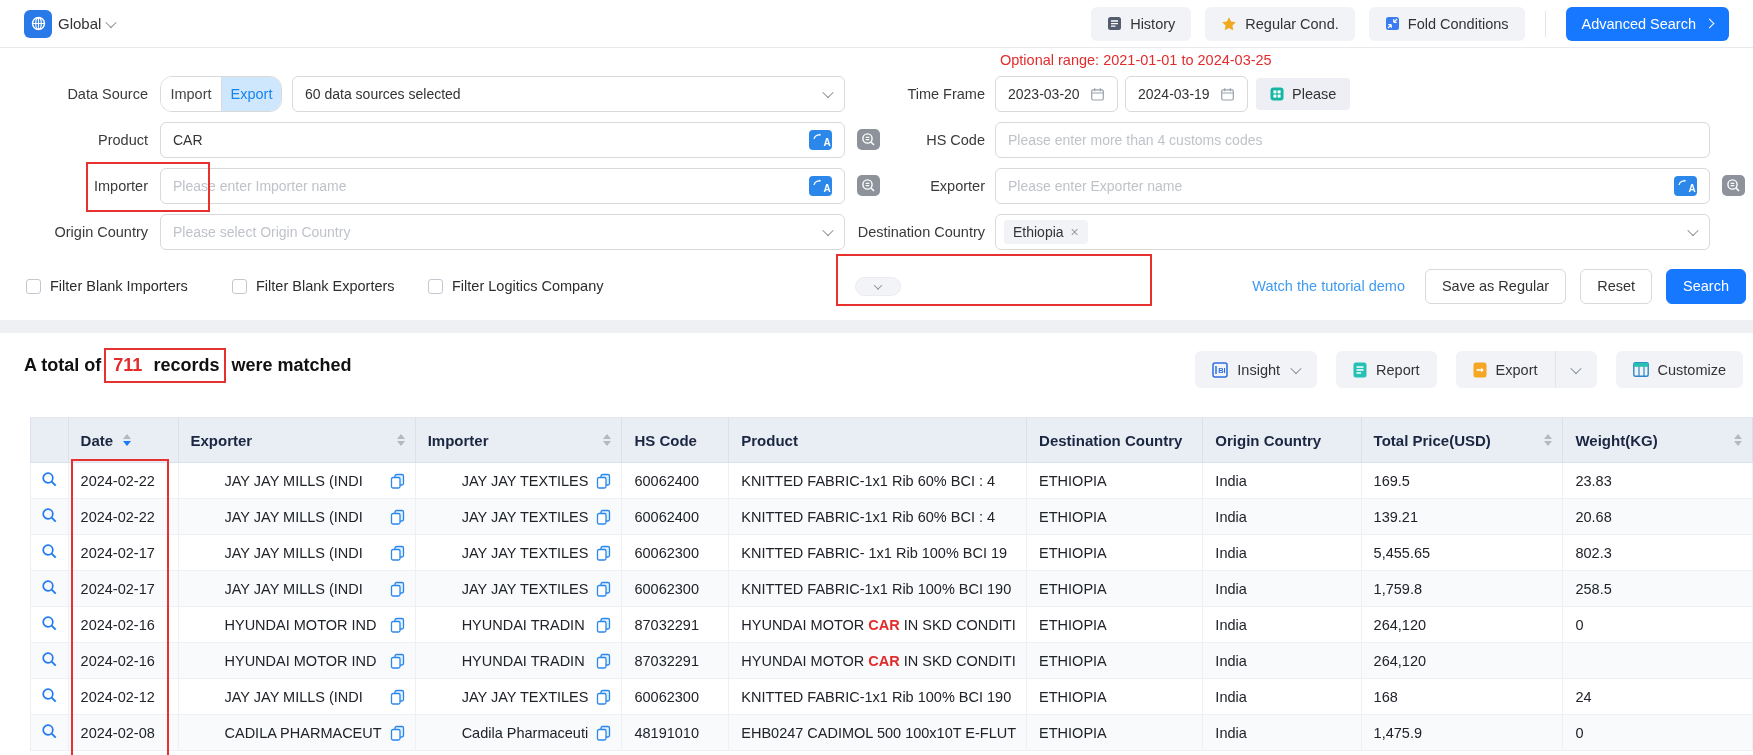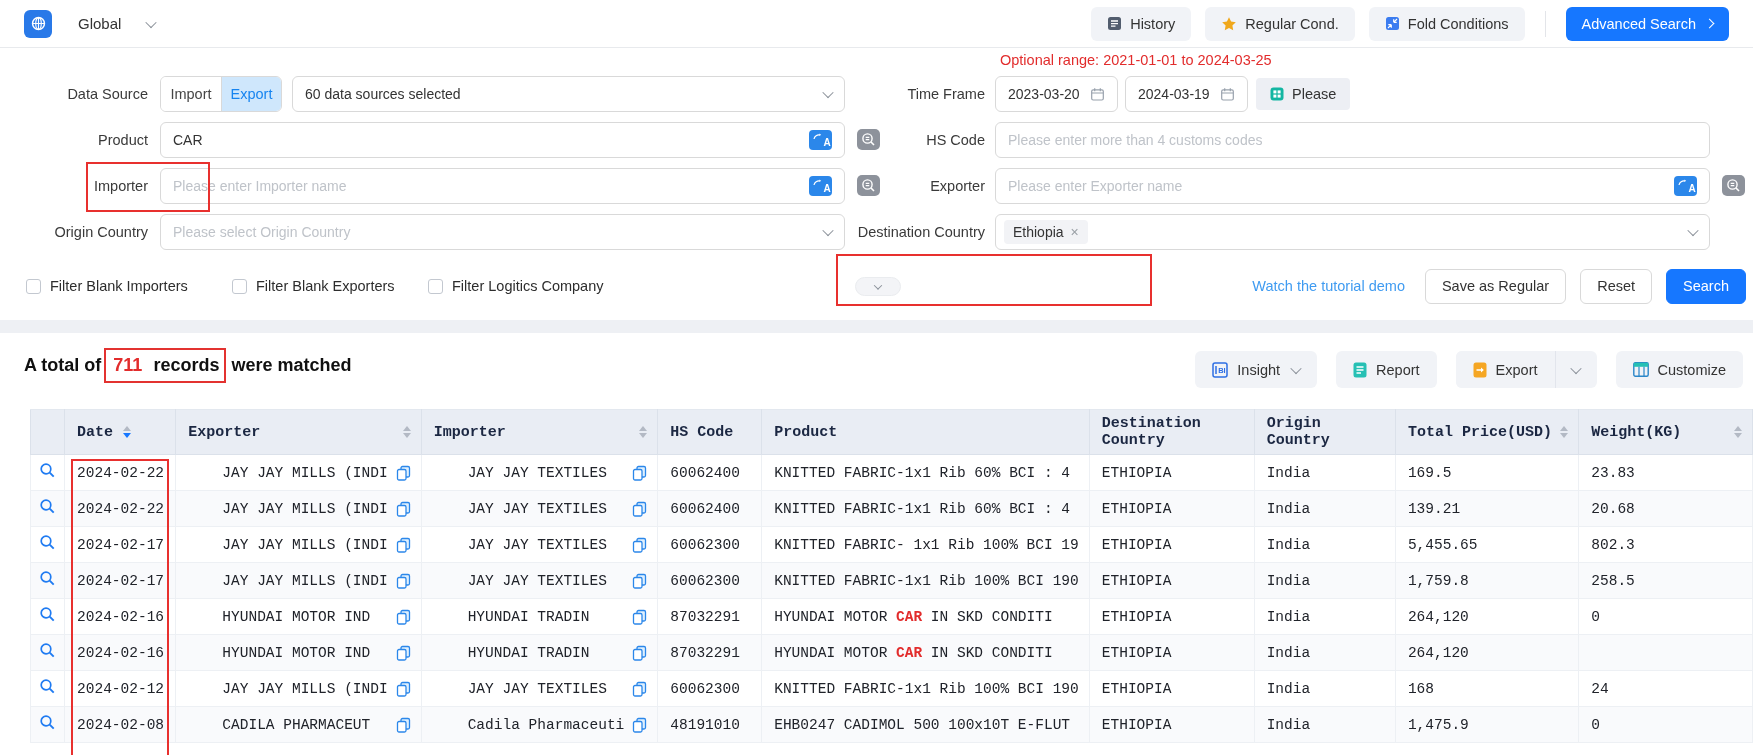--- a/index.html
+++ b/index.html
@@ -7,21 +7,21 @@
     --border:#d9d9d9; --ph:#bfc3c9; --txt:#333;
     --thbg:#e9edf4; --thtxt:#1b2742; --grid:#e7ebf1; --btngray:#f1f3f7;
   }
   *{box-sizing:border-box; margin:0; padding:0;}
   html,body{width:1753px;height:755px;}
   body{position:relative;overflow:hidden;background:#fff;
        font-family:"Liberation Sans","DejaVu Sans",sans-serif;color:var(--txt);}
   
   .topbar{position:absolute;top:0;left:0;width:1753px;height:48px;background:#fff;
           border-bottom:1px solid #e8eaed;display:flex;align-items:center;padding:0 24px;}
-  .brand{display:flex;align-items:center;gap:26px;}
+  .brand{display:flex;align-items:center;gap:6px;}
   .logo{width:28px;height:28px;border-radius:6px;background:#2979e8;display:flex;align-items:center;justify-content:center;}
   .brand-name{font-size:15px;color:#333;}
   .chev{display:inline-block;width:8px;height:8px;border-right:1.7px solid #8a9099;border-bottom:1.7px solid #8a9099;transform:rotate(45deg) translate(-1px,-1px);}
   .topbar-right{margin-left:auto;display:flex;align-items:center;gap:14px;}
   .tbtn{height:34px;border:none;border-radius:6px;background:var(--btngray);color:#333;
         font-size:14.5px;display:flex;align-items:center;gap:8px;padding:0 16px;cursor:pointer;
         font-family:inherit;}
   .vdiv{width:1px;height:26px;background:#e3e5e9;margin:0 6px;}
   .tbtn.primary{background:var(--accent);color:#fff;}
   .chev-right{display:inline-block;width:7px;height:7px;border-right:1.8px solid #fff;border-top:1.8px solid #fff;transform:rotate(45deg);margin-left:2px;}
@@ -30,21 +30,21 @@
   .opt-range{position:absolute;left:1000px;top:4px;color:var(--red);font-size:14.5px;}
   .frow{position:absolute;left:0;width:1753px;height:36px;}
   .flabel{position:absolute;top:0;height:36px;line-height:36px;font-size:14.5px;color:#3a3a3a;text-align:right;}
   .flabel.l{left:0;width:148px;}
   .flabel.r{left:785px;width:200px;}
   .fld{position:absolute;top:0;height:36px;border:1px solid var(--border);border-radius:6px;background:#fff;
        display:flex;align-items:center;font-size:14px;color:#333;padding:0 12px;}
   .fld input{border:none;outline:none;flex:1;font:inherit;color:#333;background:transparent;min-width:0;}
   .fld input::placeholder{color:var(--ph);}
   .ph{color:var(--ph);}
-  .seg{position:absolute;left:160px;top:0;height:36px;display:flex;border:1px solid var(--border);border-radius:6px;overflow:hidden;}
+  .seg{position:absolute;left:160px;top:0;height:36px;display:flex;border:1px solid var(--border);border-radius:12px;overflow:hidden;}
   .seg .opt{width:60px;display:flex;align-items:center;justify-content:center;font-size:14.5px;cursor:pointer;background:#fff;color:#444;}
   .seg .opt.active{background:#cfe7fc;color:#1684f0;}
   .seg .opt + .opt{border-left:1px solid var(--border);}
   .icon-btn-gray{position:absolute;top:5px;width:24px;height:24px;border:none;border-radius:5px;background:transparent;cursor:pointer;padding:0;}
   .tag{background:#f2f3f6;border-radius:4px;height:24px;display:flex;align-items:center;gap:7px;padding:0 9px;font-size:14px;color:#333;}
   .tag .x{color:#9aa0a6;font-size:14px;cursor:pointer;line-height:1;}
   .cal{margin-left:auto;}
   .custom-btn{position:absolute;left:1256px;top:2px;height:32px;border:none;border-radius:4px;background:#edeff4;
         display:flex;align-items:center;gap:8px;padding:0 14px;font-size:14.5px;color:#333;cursor:pointer;font-family:inherit;}
   .cb-item{position:absolute;top:0;height:36px;display:flex;align-items:center;gap:9px;font-size:14.5px;color:#2d2d2d;}
@@ -65,21 +65,21 @@
   .boxed{position:relative;display:flex;gap:11px;padding:0 3px;}
   .boxed::after{content:"";position:absolute;left:-6px;right:-4px;top:-7px;bottom:-7px;border:2px solid #e33230;}
   .actions{position:absolute;right:10px;top:18px;display:flex;align-items:center;gap:19px;}
   .abtn{height:37px;border:none;border-radius:6px;background:var(--btngray);color:#333;font-size:14.5px;
         display:flex;align-items:center;gap:9px;padding:0 17px;cursor:pointer;font-family:inherit;}
   .abtn .chev{margin-left:3px;}
   .split{display:flex;align-items:stretch;border-radius:6px;overflow:hidden;background:var(--btngray);}
   .split .abtn{border-radius:0;}
   .split .chev-part{width:42px;display:flex;align-items:center;justify-content:center;border-left:1px solid #e2e5ec;cursor:pointer;}
   
-  table{position:absolute;left:30px;top:76px;border-collapse:collapse;table-layout:fixed;font-family:Liberation Mono, monospace;}
+  table{position:absolute;left:30px;top:84px;border-collapse:collapse;table-layout:fixed;}
   th{height:45px;background:var(--thbg);color:var(--thtxt);font-size:15px;font-weight:bold;text-align:left;
      padding:0 10px 0 12px;border:1px solid #dbe1ea;border-top-color:#e3e8ef;}
   th .th-in{display:flex;align-items:center;}
   td{height:36px;font-size:14.5px;color:#20232a;padding:0 10px 0 12px;border:1px solid #edf0f4;
      white-space:nowrap;overflow:hidden;}
   tbody tr:nth-child(even) td{background:#f9fafc;}
   .td-icon{text-align:center;padding:0;}
   .cell-flex{display:flex;align-items:center;gap:8px;}
   .cell-flex .t{flex:1;overflow:hidden;white-space:nowrap;margin-left:34px;}
   .hl{color:var(--red);font-weight:bold;}

